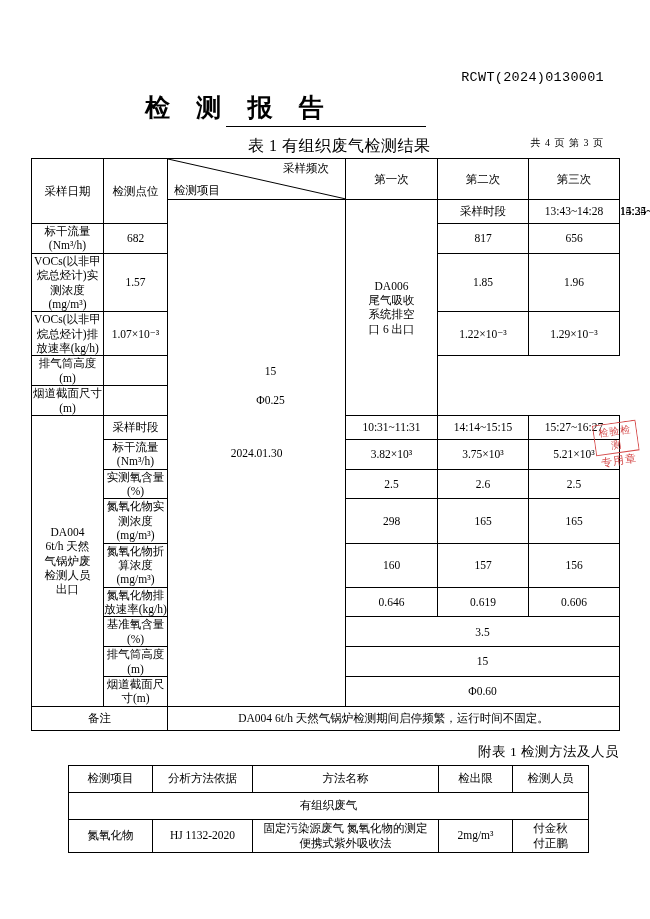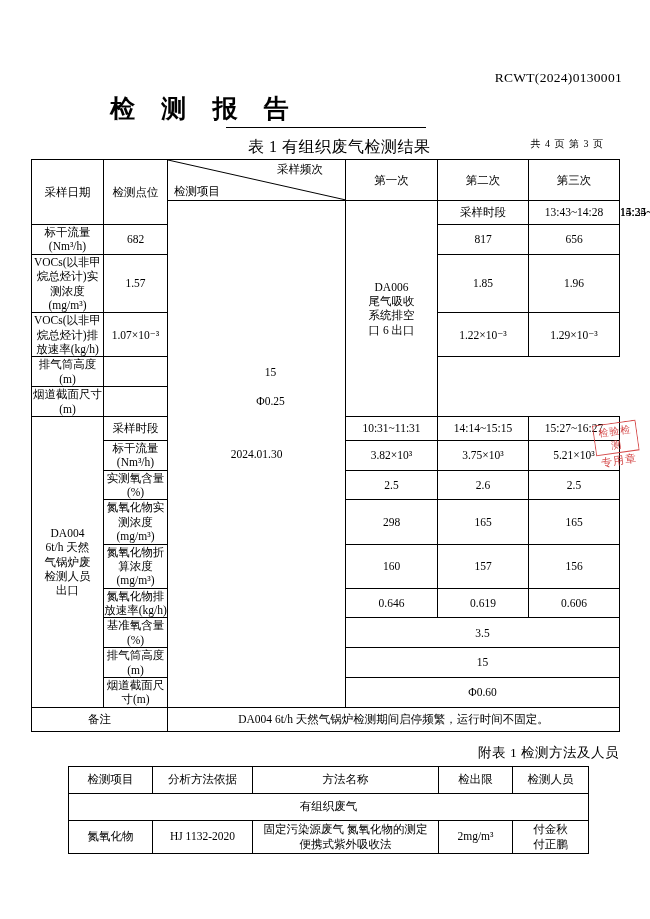--- a/index.html
+++ b/index.html
@@ -18,33 +18,34 @@
   .page {
     position: relative;
     width: 650px;
     height: 919px;
     box-sizing: border-box;
     padding: 0 28px;
   }
   .doc-no {
     text-align: right;
     font-size: 13.5px;
-    font-family: Liberation Serif, serif;
+    font-family: Liberation Mono, monospace;
     margin-top: 70px;
+    margin-right: 18px;
     letter-spacing: 0.3px;
   }
   .company {
     margin-top: 12px;
     margin-left: 190px;
     font-size: 15px;
     letter-spacing: 1px;
   }
   .report-title {
     margin-top: 6px;
-    margin-left: 82px;
+    margin-left: 117px;
     font-size: 25px;
     font-weight: bold;
     letter-spacing: 10px;
     font-family: "Liberation Serif", serif;
   }
   .title-underline {
     width: 200px;
     margin-left: 198px;
     border-bottom: 1.6px solid #000;
     margin-top: 2px;
@@ -91,21 +92,21 @@
     height: 40px !important;
   }
   .hdr-freq .slash {
     position: absolute;
     left: 0; top: 0; right: 0; bottom: 0;
     overflow: hidden;
   }
   .hdr-freq .slash svg { display: block; }
   .hdr-freq .t1 {
     position: absolute;
-    right: 22px;
+    right: 16px;
     top: 2px;
     font-size: 11.5px;
   }
   .hdr-freq .t2 {
     position: absolute;
     left: 6px;
     bottom: 2px;
     font-size: 11.5px;
   }
   .vert-label {

